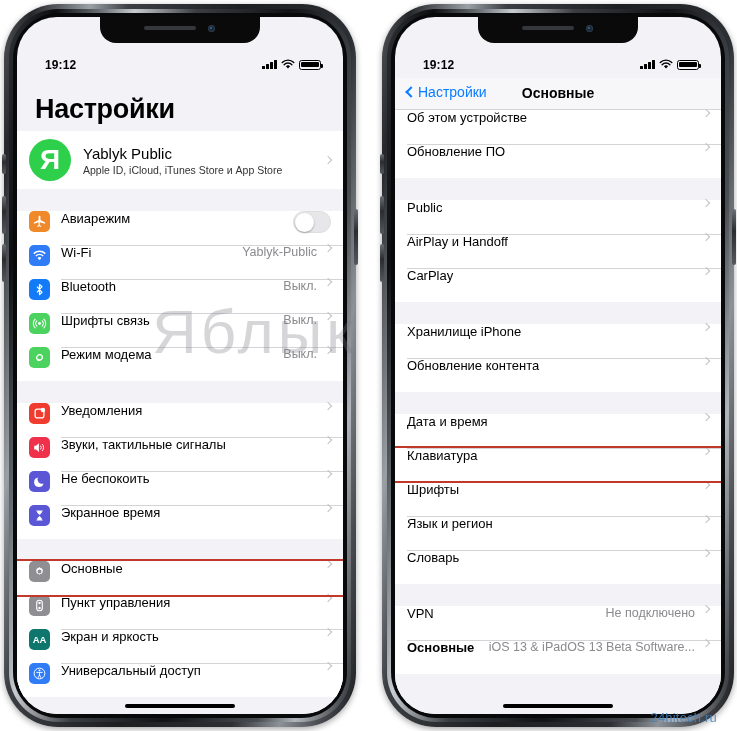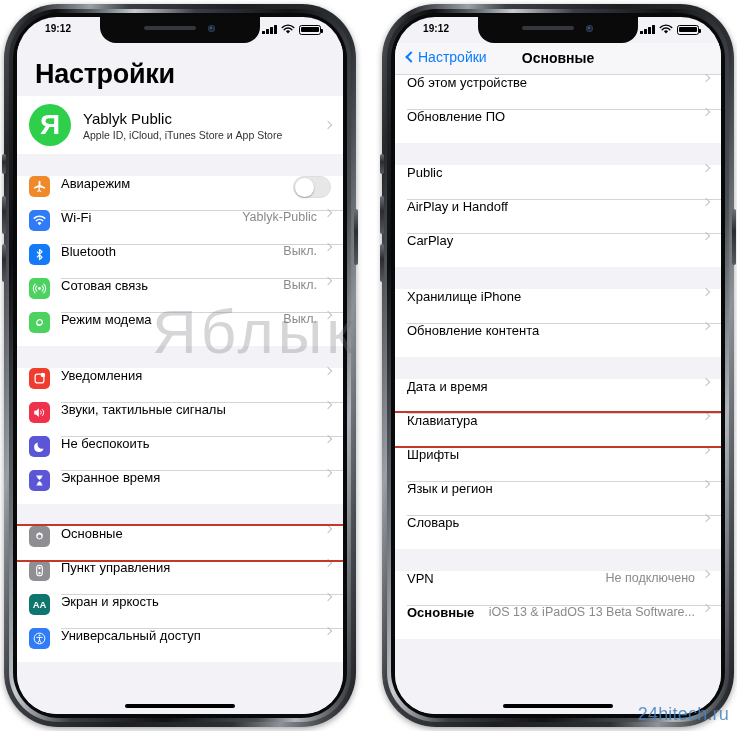--- a/index.html
+++ b/index.html
@@ -94,23 +94,24 @@
     border-radius: 50%;
     background: #3d6d9e;
   }
 
   
   .statusbar {
     position: relative;
     height: 26px;
     z-index: 21;
     color: #000;
-    font-size: 10px;
+    font-size: 12px;
     font-weight: bold;
     letter-spacing: .1px;
+    margin-top: 35px;
   }
   .sb-time {
     position: absolute; left: 28px; top: 6px;
   }
   .sb-right {
     position: absolute; right: 22px; top: 7px;
     display: flex; align-items: center; gap: 4px;
   }
   .bars { display: flex; align-items: flex-end; gap: 1.4px; height: 9px; }
   .bars i { width: 2.6px; background: #000; border-radius: .5px; display:block; }
@@ -290,22 +291,22 @@
     font-weight: 300;
     color: rgba(120,120,130,.30);
     letter-spacing: 4px;
     z-index: 40;
     pointer-events: none;
     white-space: nowrap;
     -webkit-text-stroke: 0;
   }
   .wm-small {
     position: absolute;
-    right: 8px; bottom: 6px;
-    font-size: 18px;
+    right: 20px; bottom: 6px;
+    font-size: 13px;
     color: rgba(70,130,190,.85);
     z-index: 41;
     letter-spacing: .2px;
     pointer-events: none;
   }
 
   
   .ico svg { width: 15px; height: 15px; display: block; }
 </style>
 </head>
@@ -402,21 +403,21 @@
             <div class="chev"></div>
           </div>
 
           <div class="row has-icon">
             <div class="ico" style="background:#4cd25f">
               <svg viewBox="0 0 24 24">
                   <circle cx="12" cy="12" r="2.3" fill="#fff"></circle>
                   <path fill="none" stroke="#fff" stroke-width="1.7" stroke-linecap="round" d="M7.8 7.8a6 6 0 0 0 0 8.4M16.2 7.8a6 6 0 0 1 0 8.4M5 5a9.9 9.9 0 0 0 0 14M19 5a9.9 9.9 0 0 1 0 14"></path>
                 </svg>
             </div>
-            <div class="lbl">Сотовая связь</div>
+            <div class="lbl">Шрифты связь</div>
             <div class="val">Выкл.</div>
             <div class="chev"></div>
           </div>
 
           <div class="row has-icon">
             <div class="ico" style="background:#4cd25f">
               <svg viewBox="0 0 24 24">
                   <path fill="none" stroke="#fff" stroke-width="1.9" stroke-linecap="round" d="M15.5 8.5a5 5 0 0 0-7 7 5 5 0 0 0 7-7 4.2 4.2 0 0 1 0 6 4.2 4.2 0 0 1-6 0"></path>
                 </svg>
             </div>

